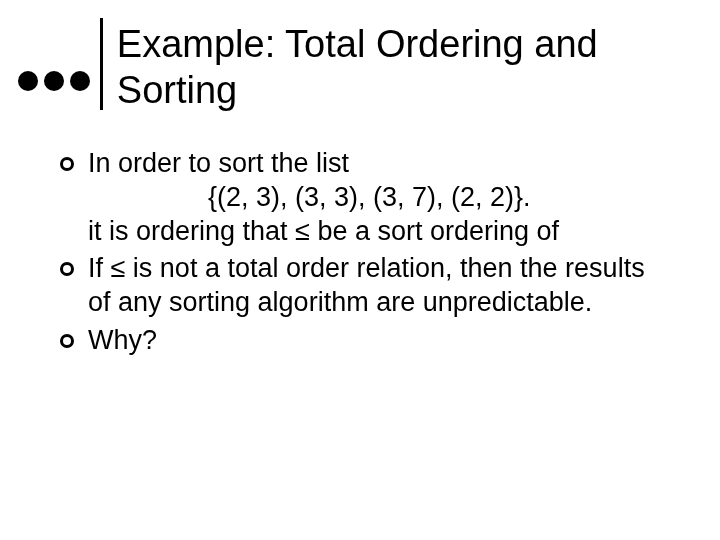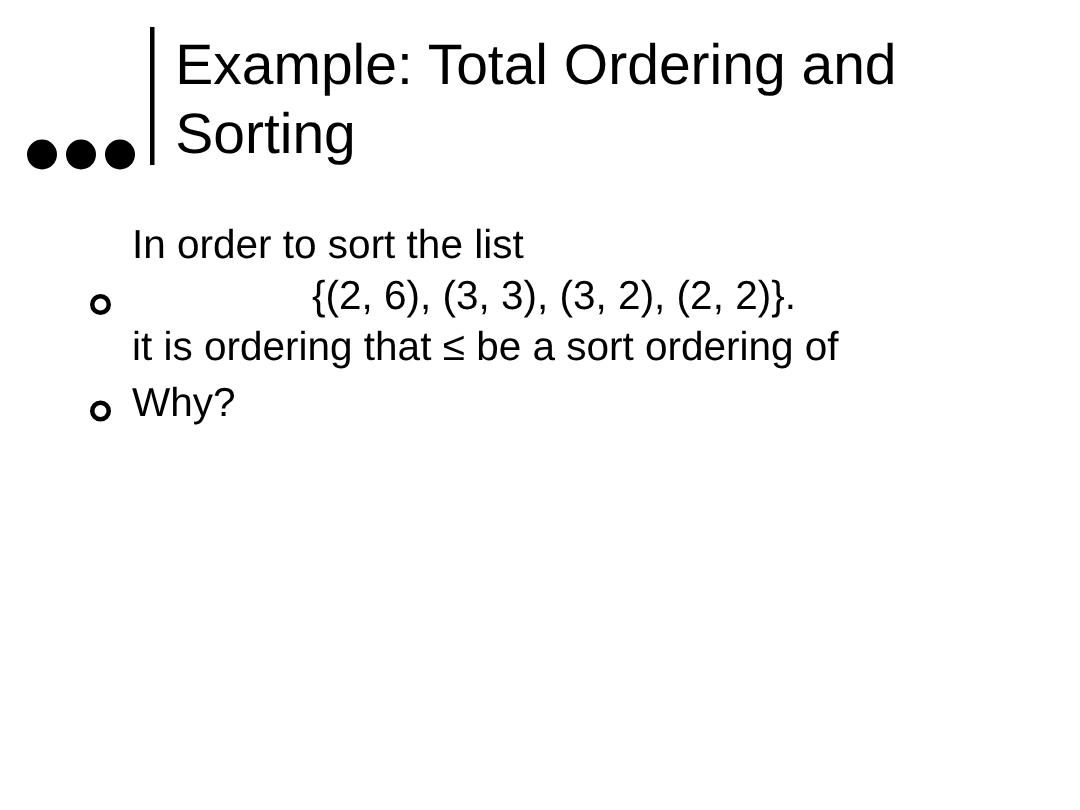--- a/index.html
+++ b/index.html
@@ -7,21 +7,21 @@
     width: 720px;
     height: 540px;
     background: #ffffff;
     font-family: Arial, Helvetica, sans-serif;
     color: #000000;
     position: relative;
     overflow: hidden;
   }
   .header {
     display: flex;
-    align-items: flex-end;
+    align-items: center;
     padding: 18px 0 0 18px;
   }
   .dots {
     display: flex;
     gap: 6px;
     margin-top: 30px;
     margin-right: 10px;
   }
   .dot {
     width: 20px;
@@ -44,21 +44,20 @@
     padding-right: 30px;
   }
   .content {
     padding: 34px 60px 0 60px;
     font-size: 27px;
     line-height: 1.25;
   }
   .item {
     display: flex;
     margin-bottom: 4px;
-    align-items: center;
   }
   .bullet {
     width: 14px;
     height: 14px;
     border: 3px solid #000000;
     border-radius: 50%;
     flex-shrink: 0;
     margin-top: 10px;
     margin-right: 14px;
   }
@@ -87,24 +86,30 @@
   <div class="divider"></div>
   <div class="title">Example:  Total Ordering and Sorting</div>
 </div>
 
 <div class="content">
 
   <div class="item">
     <div class="bullet"></div>
     <div class="item-body">
       <div>In order to sort the list</div>
-      <div class="set-line">{(2, 6), (3, 3), (3, 2), (2, 2)}.</div>
+      <div class="set-line">{(2, 3), (3, 3), (3, 7), (2, 2)}.</div>
       <div><span>it is ordering that </span><span class="leq">≤</span><span> be a sort ordering of</span></div>
     </div>
   </div>
 
+  <div class="item">
+    <div class="bullet"></div>
+    <div class="item-body">
+      <span>If </span><span class="leq">≤</span><span> is not a total order relation, then the results of any sorting algorithm are unpredictable.</span>
+    </div>
+  </div>
 
   <div class="item">
     <div class="bullet"></div>
     <div class="item-body">Why?</div>
   </div>
 
 </div>
 
 </body></html>

